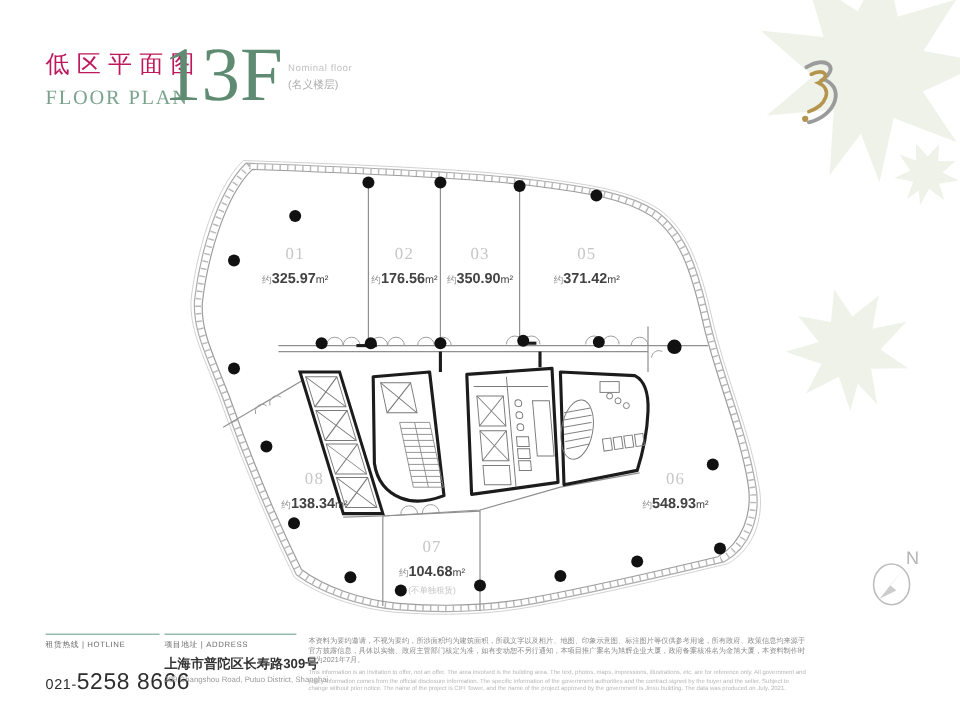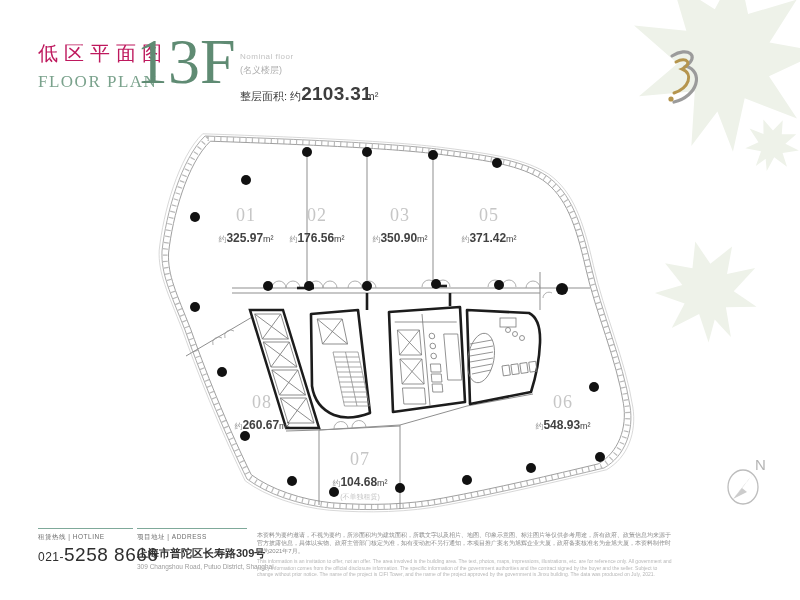--- a/index.html
+++ b/index.html
@@ -20,31 +20,31 @@
   .area-line .val{font-size:19px;font-weight:bold;letter-spacing:.3px;}
   .area-line .unit{font-size:11px;}
   
   .logo{left:664px;top:46px;display:flex;gap:9px;align-items:flex-start;}
   .logo .txt{padding-top:10px;}
   .logo .l1{font-size:10px;letter-spacing:4px;color:#8e8e8e;}
   .logo .l2{font-size:14px;letter-spacing:2.5px;color:#8e8e8e;margin-top:1px;}
   .logo .l3{font-size:7.5px;letter-spacing:1.8px;color:#9c9c9c;margin-top:3px;}
   
   .unit{transform:translateX(-50%);text-align:center;white-space:nowrap;}
-  .unit .num{font-family:"Liberation Serif",serif;font-size:18px;letter-spacing:1px;color:#c6c6c6;}
+  .unit .num{font-family:"Liberation Serif",serif;font-size:14px;letter-spacing:1px;color:#c6c6c6;}
   .unit .area{margin-top:2px;color:#424242;}
   .unit .area .p{font-size:8px;color:#8f8f8f;}
   .unit .area .v{font-size:12px;font-weight:bold;}
   .unit .area .u{font-size:9px;}
   .unit .note{font-size:7px;color:#c4c4c4;margin-top:2px;}
   
   .f-col{top:528px;}
   .rule{height:0;border-top:1.5px solid #7fa99a;}
   .f-lbl{font-size:6.5px;color:#6d6d6d;letter-spacing:.5px;margin-top:4px;white-space:nowrap;}
-  .hot-line{display:flex;align-items:baseline;margin-top:2px;color:#2e2e2e;white-space:nowrap;}
+  .hot-line{display:flex;align-items:baseline;margin-top:16px;color:#2e2e2e;white-space:nowrap;}
   .hot-line .pre{font-size:12px;letter-spacing:.5px;}
   .hot-line .num{font-size:19px;font-weight:normal;letter-spacing:.5px;}
   .addr-cn{font-size:11px;font-weight:bold;color:#333;margin-top:4px;white-space:nowrap;}
   .addr-en{font-size:6.5px;color:#9b9b9b;margin-top:2px;white-space:nowrap;}
   .disc{left:257px;top:531px;width:416px;}
   .disc .cn{font-size:6px;line-height:8px;color:#8a8a8a;}
   .disc .en{font-size:5px;line-height:6.5px;color:#b7b7b7;margin-top:3px;}
   svg{position:absolute;left:0;top:0;}
 </style>
 </head>
@@ -197,42 +197,37 @@
     <text x="755" y="470" font-size="15" fill="#b5b5b5">N</text>
   </g>
 </svg>
 
 <div class="abs title-cn">低区平面图</div>
 <div class="abs title-en">FLOOR PLAN</div>
 <div class="abs floor-big">13F</div>
 <div class="abs nominal">
   <div class="en">Nominal floor</div>
   <div class="cn">(名义楼层)</div>
-  <div class="area-line">
-    <span class="lbl">整层面积: 约</span>
-      <span class="val">2103.31</span>
-      <span class="unit">m²</span>
-  </div>
 </div>
 
 <div class="abs logo">
   <svg width="40" height="64" viewBox="0 0 40 64" style="position:static">
     <g fill="none" stroke-linecap="round">
       <path d="M8,10 C24,0 36,10 22,20 C40,26 34,50 10,56" stroke="#9b9b9b" stroke-width="3.2"></path>
       <path d="M12,16 C23,10 29,18 18,23 C30,28 25,42 10,47" stroke="#b5954e" stroke-width="3"></path>
       <circle cx="7" cy="53" r="2.6" fill="#b5954e" stroke="none"></circle>
     </g>
   </svg>
 </div>
 
 <div class="abs unit" style="left:246px;top:205px">
   <div class="num">01</div>
   <div class="area"><span class="p">约</span><span class="v">325.97</span><span class="u">m²</span></div>
 </div>
-<div class="abs unit" style="left:317px;top:205px">
+<div class="abs unit" style="left:337px;top:205px">
   <div class="num">02</div>
   <div class="area"><span class="p">约</span><span class="v">176.56</span><span class="u">m²</span></div>
 </div>
 <div class="abs unit" style="left:400px;top:205px">
   <div class="num">03</div>
   <div class="area"><span class="p">约</span><span class="v">350.90</span><span class="u">m²</span></div>
 </div>
 <div class="abs unit" style="left:489px;top:205px">
   <div class="num">05</div>
   <div class="area"><span class="p">约</span><span class="v">371.42</span><span class="u">m²</span></div>
@@ -241,21 +236,21 @@
   <div class="num">06</div>
   <div class="area"><span class="p">约</span><span class="v">548.93</span><span class="u">m²</span></div>
 </div>
 <div class="abs unit" style="left:360px;top:449px">
   <div class="num">07</div>
   <div class="area"><span class="p">约</span><span class="v">104.68</span><span class="u">m²</span></div>
   <div class="note">(不单独租赁)</div>
 </div>
 <div class="abs unit" style="left:262px;top:392px">
   <div class="num">08</div>
-  <div class="area"><span class="p">约</span><span class="v">260.67</span><span class="u">m²</span></div>
+  <div class="area"><span class="p">约</span><span class="v">138.34</span><span class="u">m²</span></div>
 </div>
 
 <div class="abs f-col" style="left:38px;width:95px">
   <div class="rule"></div>
   <div class="f-lbl">租赁热线 | HOTLINE</div>
   <div class="hot-line">
     <span class="pre">021-</span>
       <span class="num">5258 8666</span>
   </div>
 </div>

